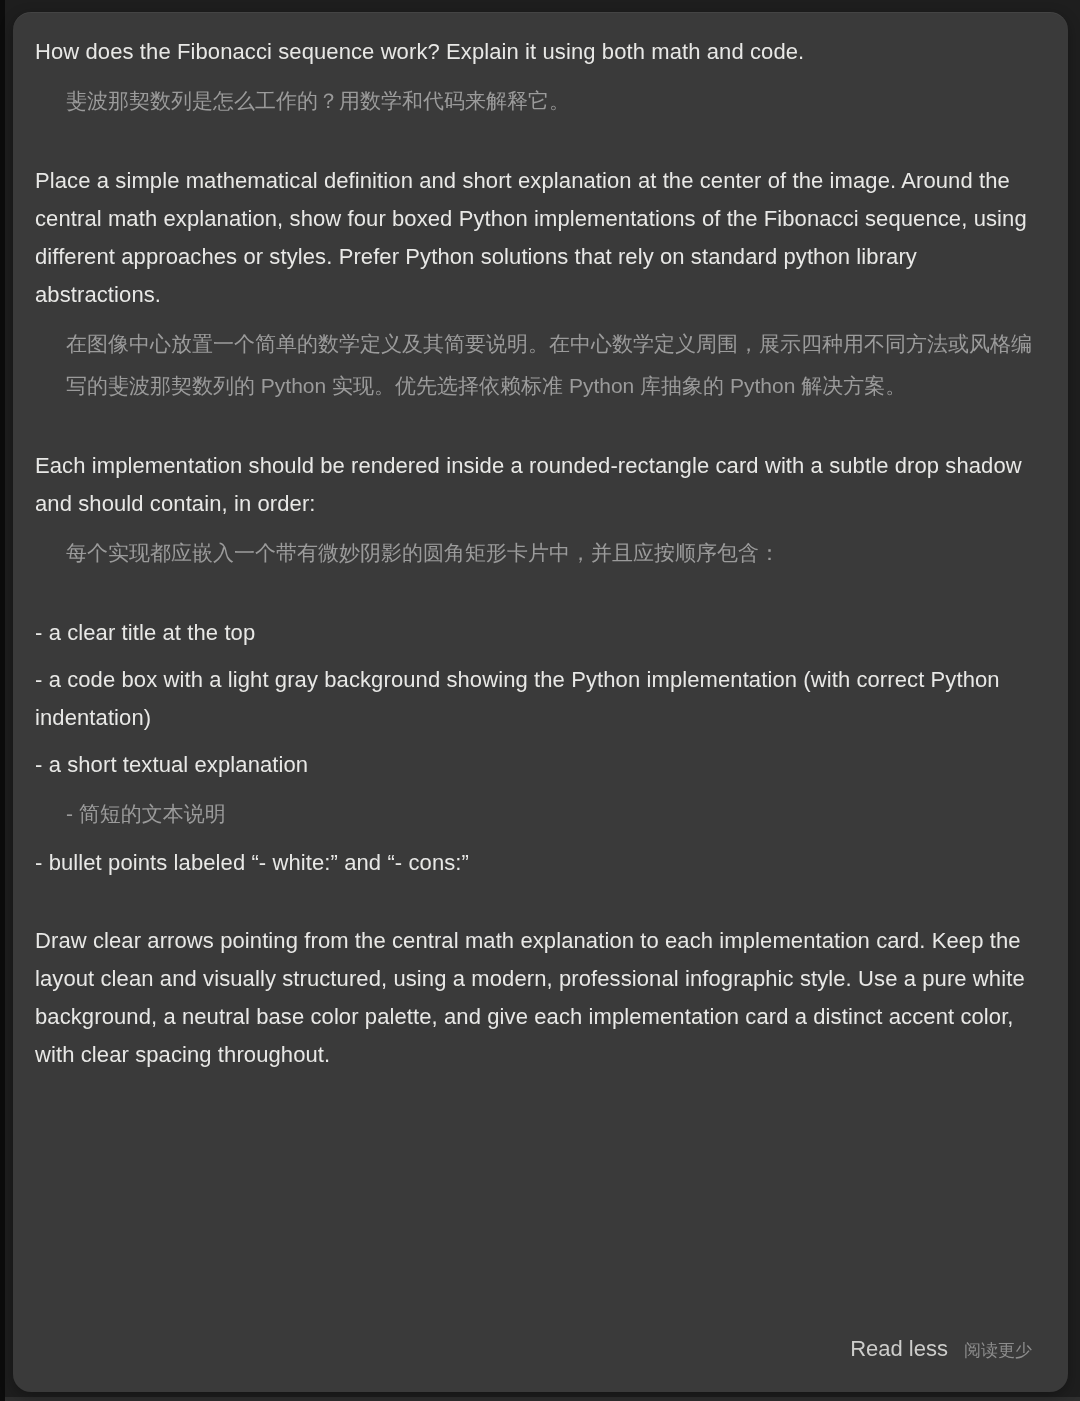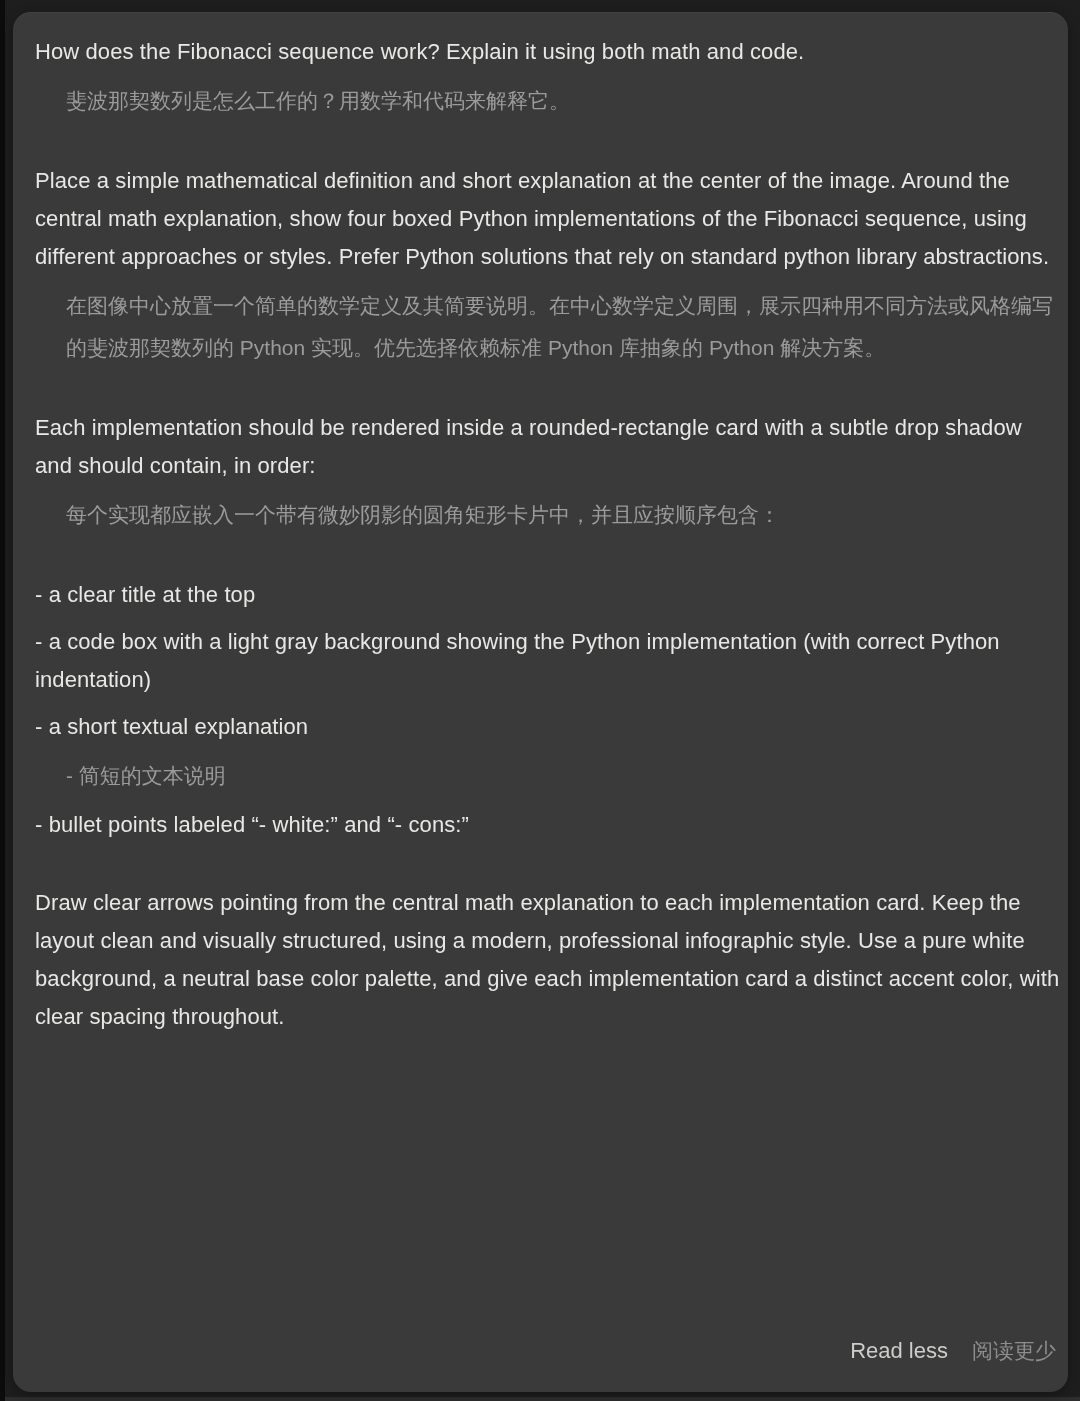--- a/index.html
+++ b/index.html
@@ -26,21 +26,21 @@
     width: 1075px; height: 4px;
     background: var(--bottom-strip, #2e2e2e);
   }
   .message-card {
     position: absolute;
     left: 13px; top: 12px;
     width: 1055px; height: 1380px;
     box-sizing: border-box;
     background: var(--card-background, #3a3a3a);
     border-radius: 18px;
-    padding: 21px 8px 24px 22px;
+    padding: 21px 32px 24px 22px;
     display: flex;
     flex-direction: column;
     overflow: hidden;
     box-shadow: inset 0 1px 0 rgba(255,255,255,0.05), 0 4px 14px rgba(0,0,0,0.30);
   }
   .message-body p {
     margin: 0 0 9px 0;
     white-space: normal;
   }
   .message-body p.en {
@@ -56,33 +56,33 @@
     margin-left: 31px;
   }
   .message-body .spacer {
     height: 31px;
   }
   .card-footer {
     margin-top: auto;
     display: flex;
     justify-content: flex-end;
     align-items: baseline;
-    gap: 24px;
+    gap: 16px;
     padding: 6px 4px 2px 0;
     cursor: pointer;
     user-select: none;
   }
   .read-less-en {
     color: var(--footer-link, #cdcdcb);
     font-size: 22px;
     line-height: 30px;
   }
   .read-less-zh {
     color: var(--footer-link-zh, #8d8d8d);
-    font-size: 21px;
+    font-size: 17px;
     line-height: 30px;
   }
 </style>
 </head>
 <body style="--page-background: #1e1e1e; --window-edge: #0c0c0c; --bottom-strip: #2e2e2e; --card-background: #3a3a3a; --english-text: #e8e8e6; --chinese-text: #9b9b9b; --footer-link: #cdcdcb; --footer-link-zh: #8d8d8d;">
 
 <div class="left-edge"></div>
 <div class="bottom-strip"></div>
 
 <div class="message-card">

